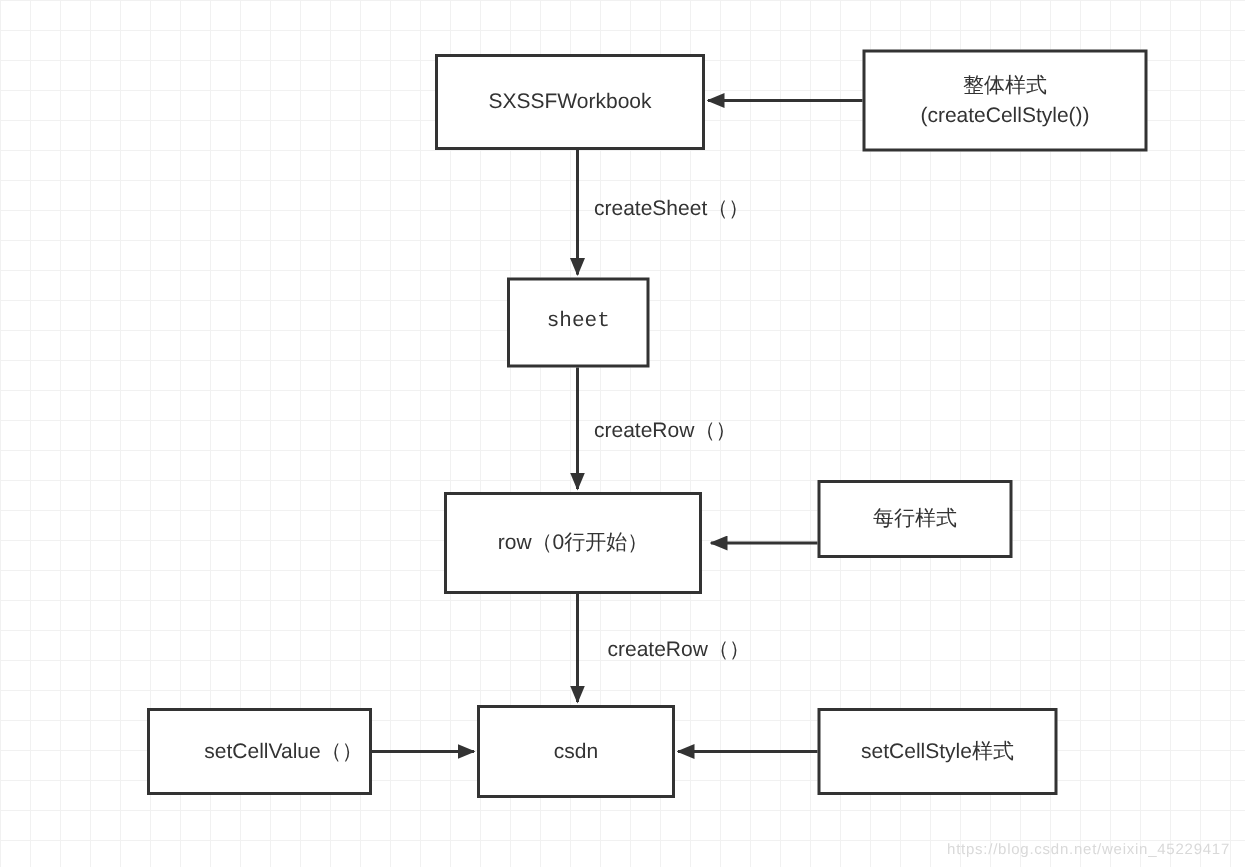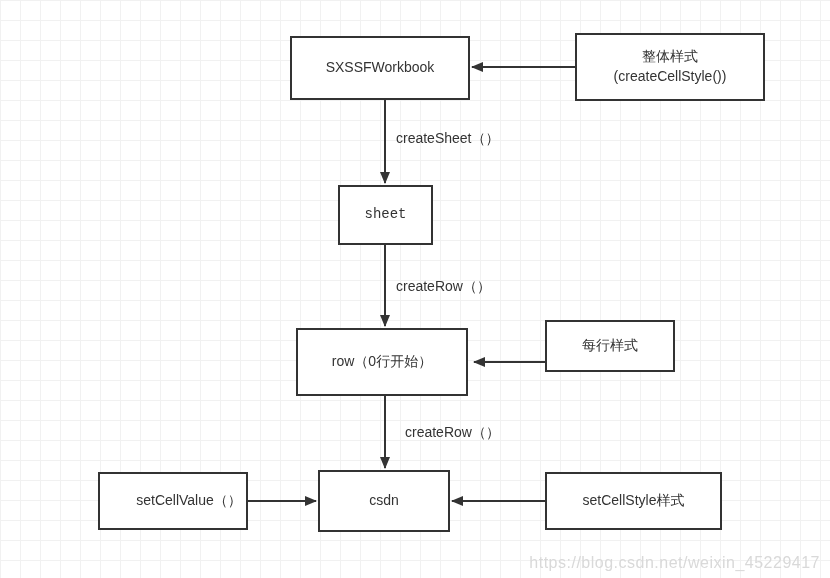--- a/index.html
+++ b/index.html
@@ -43,21 +43,21 @@
     left: 0;
     top: 0;
     width: 830px;
     height: 578px;
     pointer-events: none;
   }
   .watermark {
     position: absolute;
     right: 10px;
     bottom: 6px;
-    font-size: 16px;
+    font-size: 10px;
     color: #d9d9d9;
     letter-spacing: 0.5px;
   }
 </style>
 </head>
 <body>
 
 <div class="canvas">
 
   <div class="box" style="left:575px; top:33px; width:190px; height:68px;">
@@ -84,21 +84,21 @@
   </div>
 
   <div class="box" style="left:318px; top:470px; width:132px; height:62px;">
     <span>csdn</span>
   </div>
 
   <div class="box" style="left:98px; top:472px; width:150px; height:58px;padding-left:32px;">
     <span>setCellValue（）</span>
   </div>
 
-  <div class="box" style="left:545px; top:472px; width:177px; height:58px;">
+  <div class="box" style="left:545px; top:472px; width:160px; height:58px;">
     <span>setCellStyle样式</span>
   </div>
 
   <div class="edge-label" style="left:396px; top:130px;">createSheet（）</div>
 
   <div class="edge-label" style="left:396px; top:278px;">createRow（）</div>
 
   <div class="edge-label" style="left:405px; top:424px;">createRow（）</div>
 
   <svg class="arrows">

